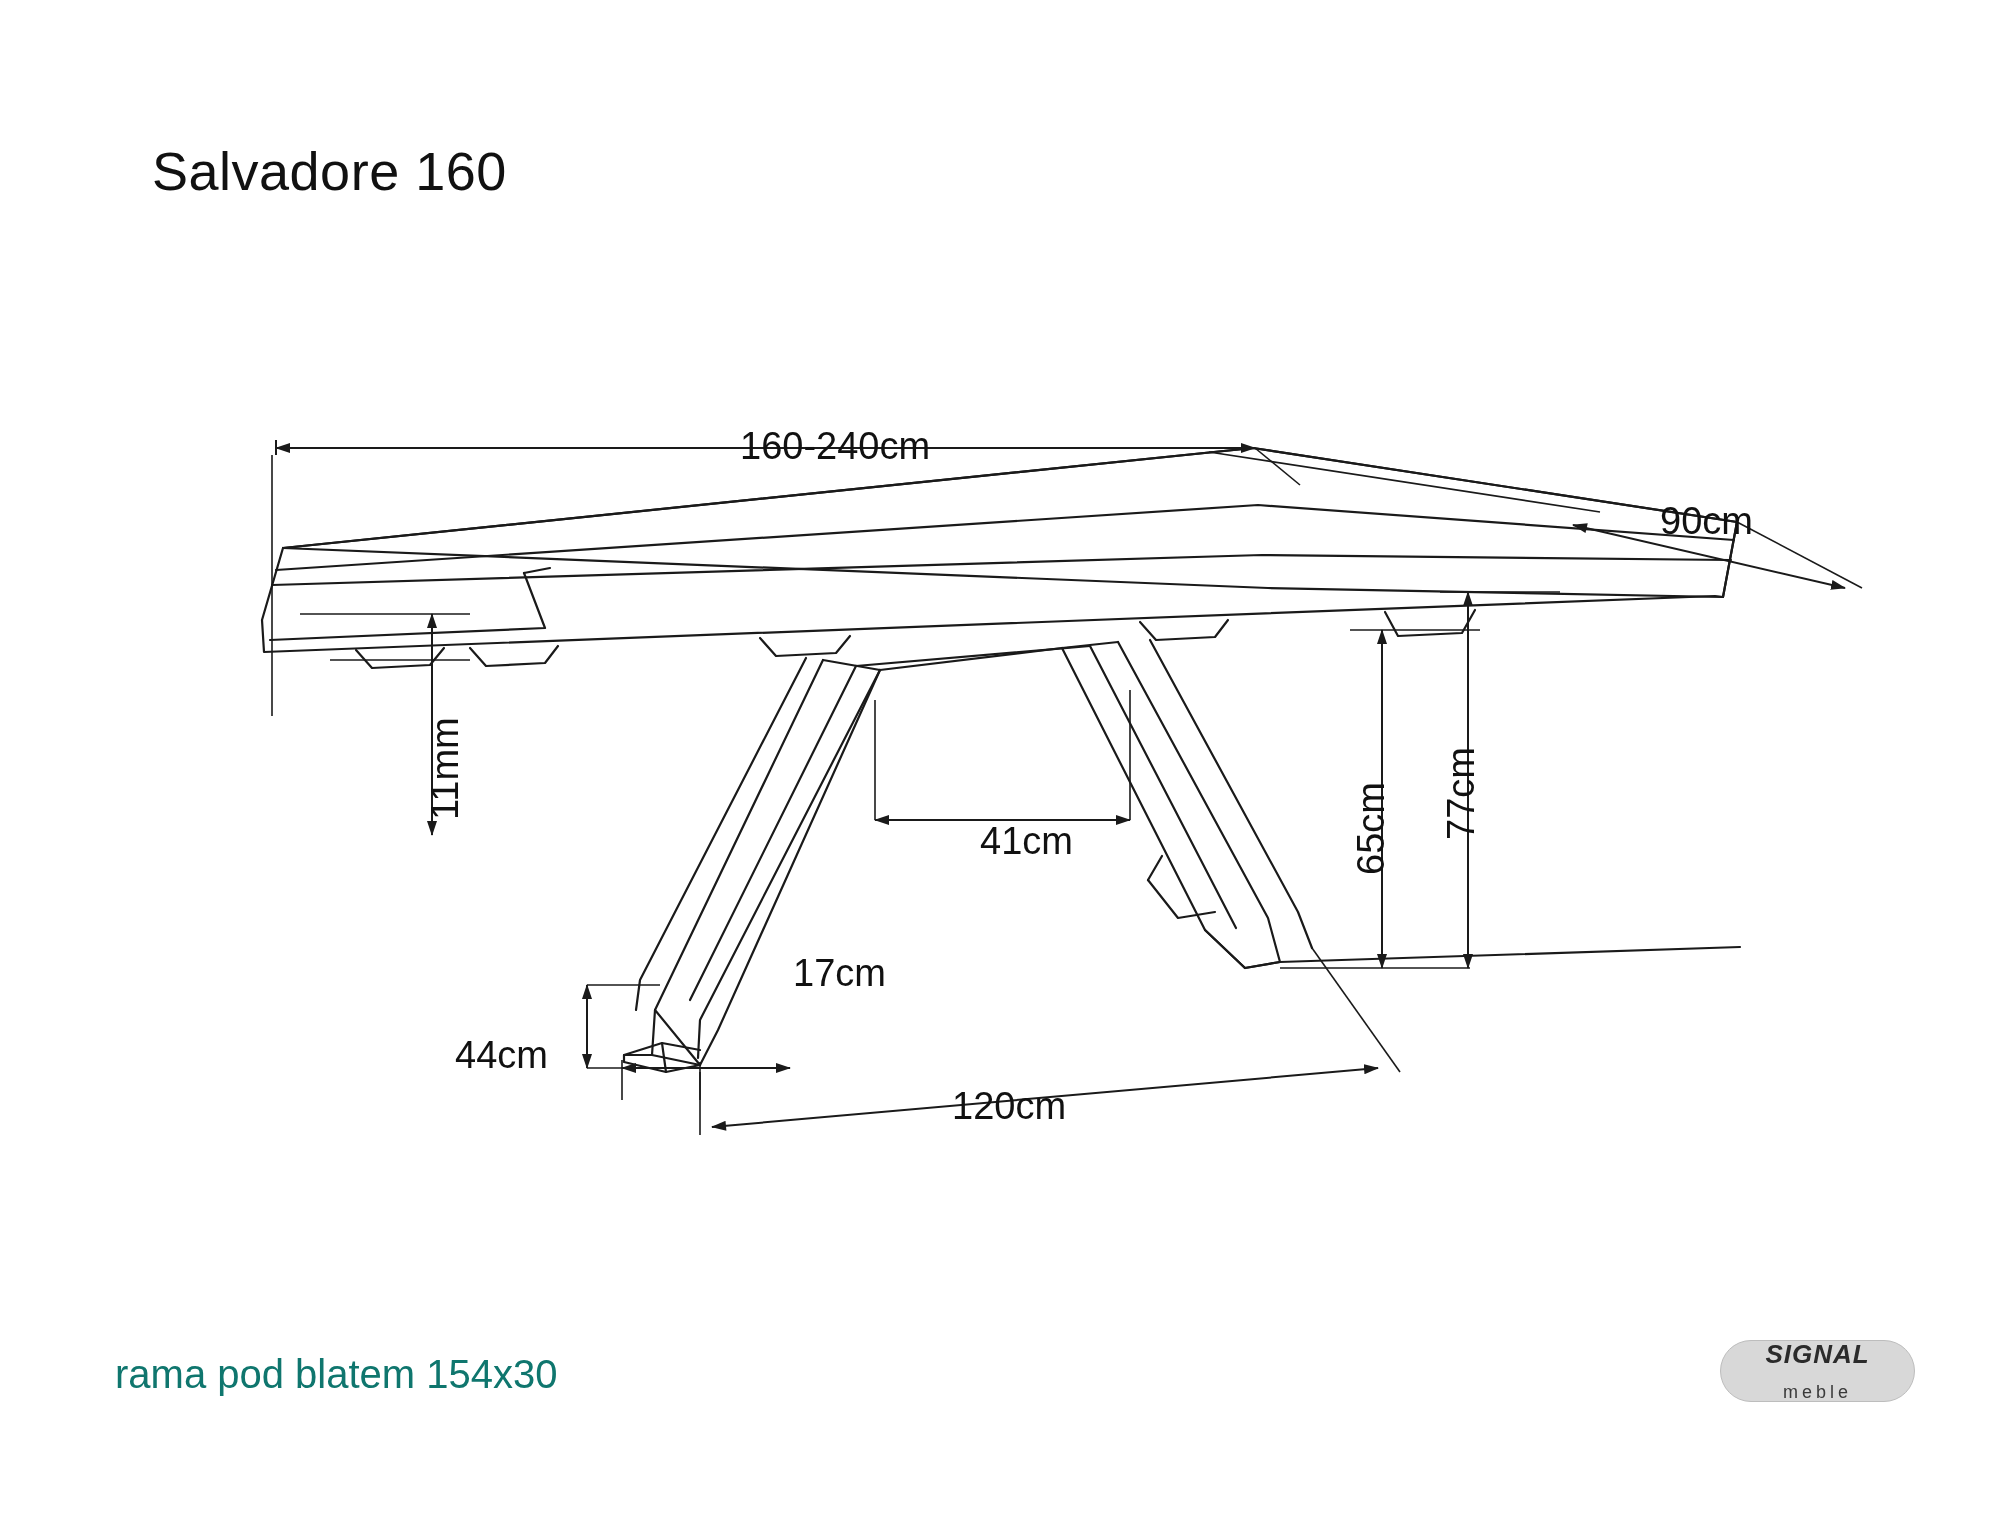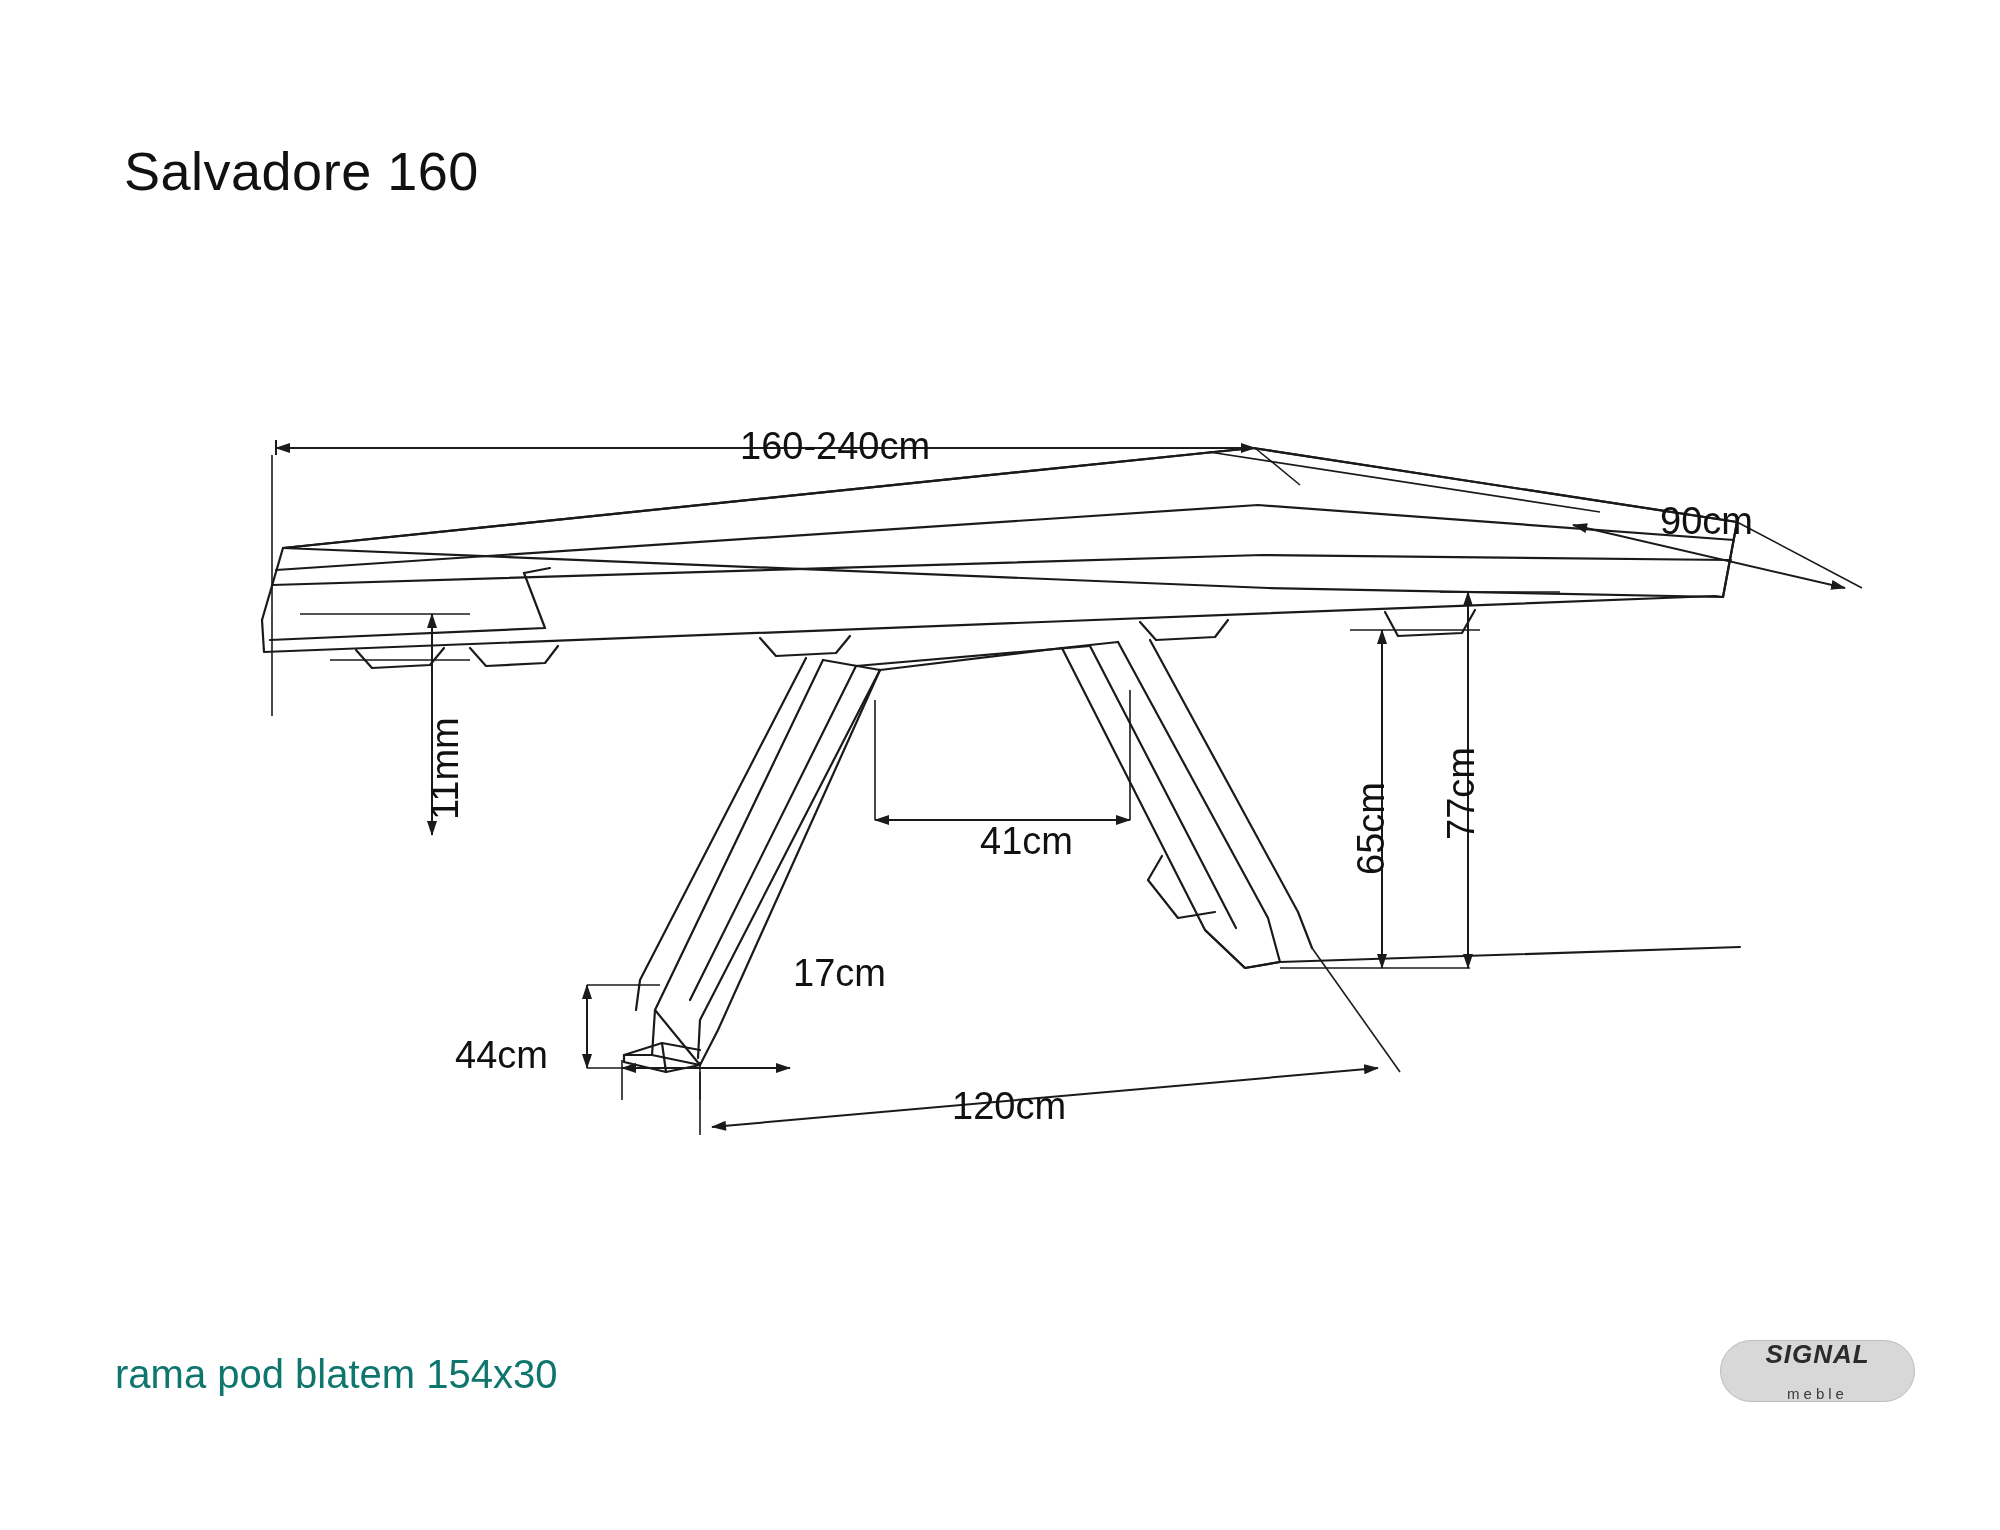--- a/index.html
+++ b/index.html
@@ -16,21 +16,21 @@
     overflow: hidden;
   }
   #sheet {
     position: absolute;
     inset: 0;
     width: 2000px;
     height: 1530px;
   }
   .title {
     position: absolute;
-    left: 124px;
+    left: 152px;
     top: 140px;
     font-size: 54px;
     font-weight: 400;
     letter-spacing: 0.5px;
     color: #111;
     white-space: nowrap;
   }
   .note {
     position: absolute;
     left: 115px;
@@ -68,21 +68,21 @@
   }
   .logo-main {
     font-size: 26px;
     font-weight: bold;
     letter-spacing: 1px;
     color: #2b2b2b;
     font-style: italic;
     line-height: 1;
   }
   .logo-sub {
-    font-size: 15px;
+    font-size: 18px;
     letter-spacing: 4px;
     color: #3a3a3a;
     line-height: 1;
     margin-top: 14px;
   }
 </style>
 </head>
 <body>
 
 <div class="title">Salvadore 160</div>

